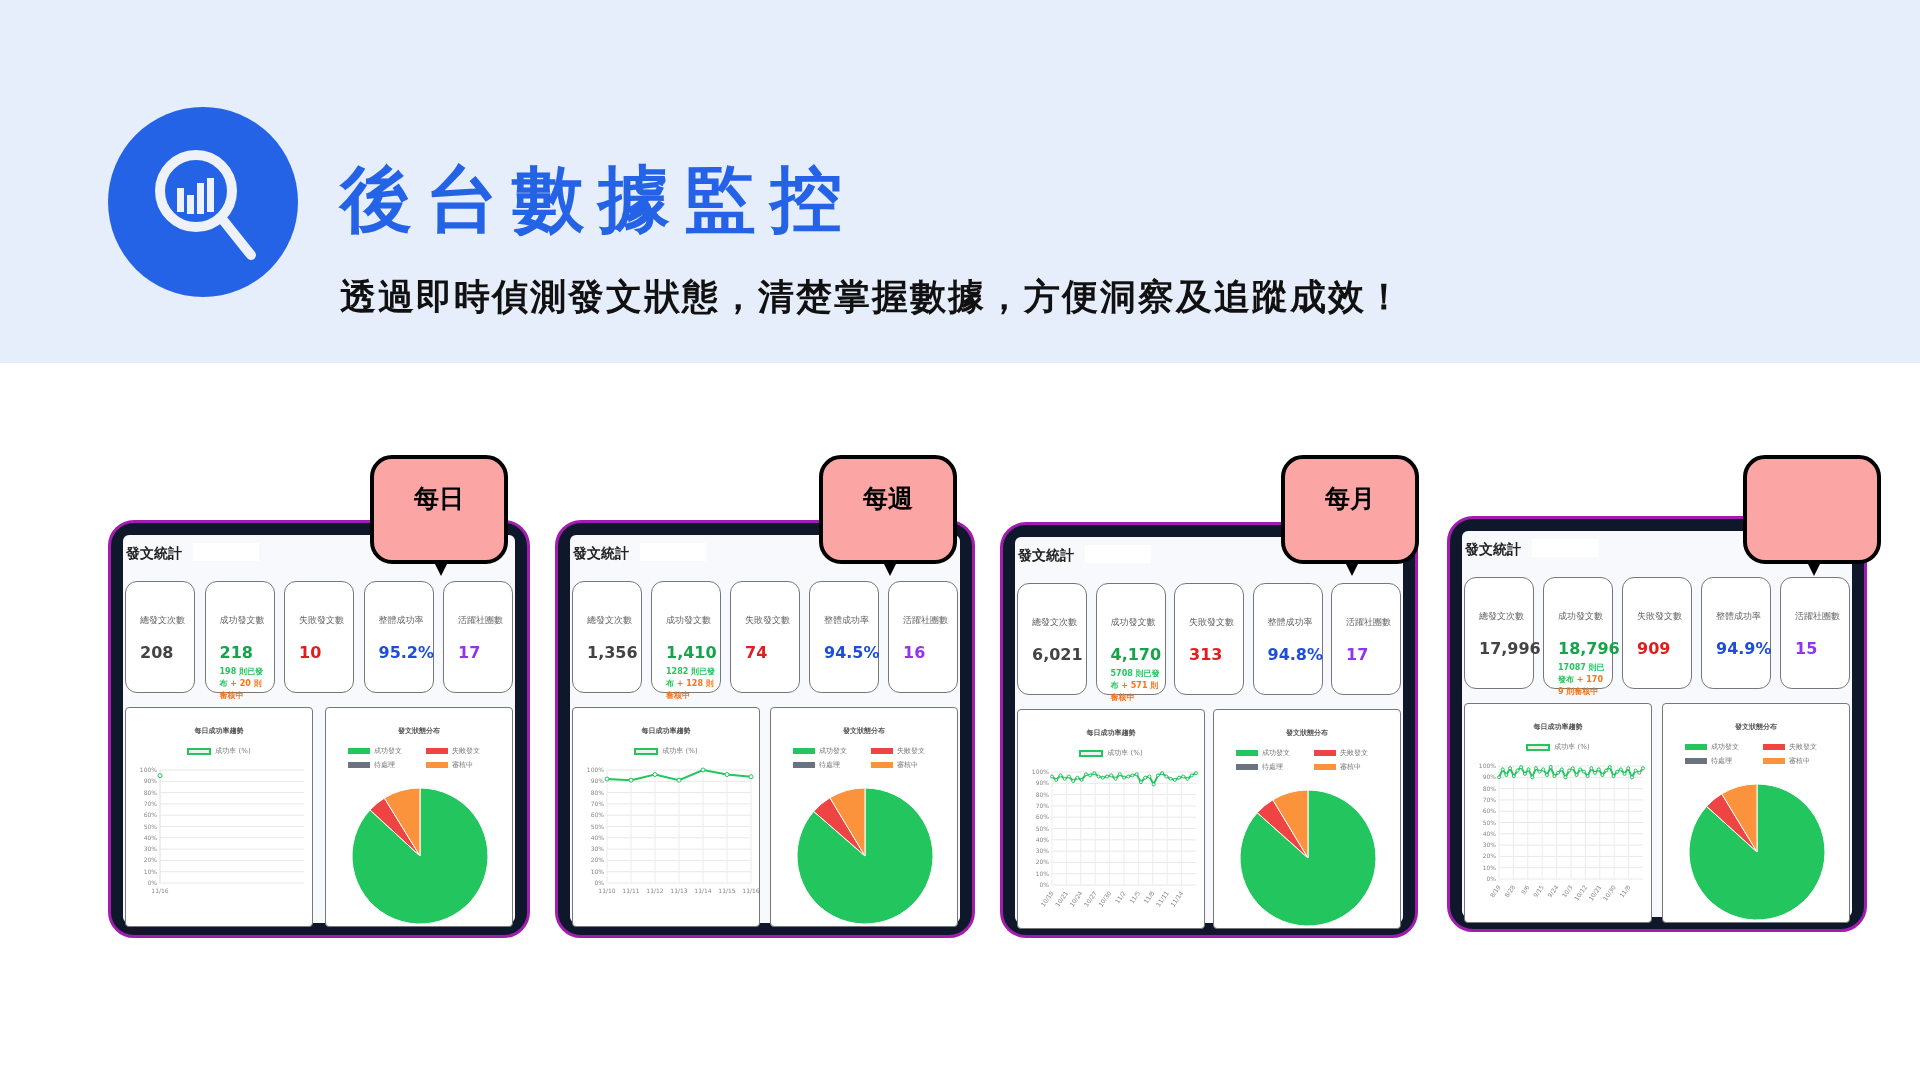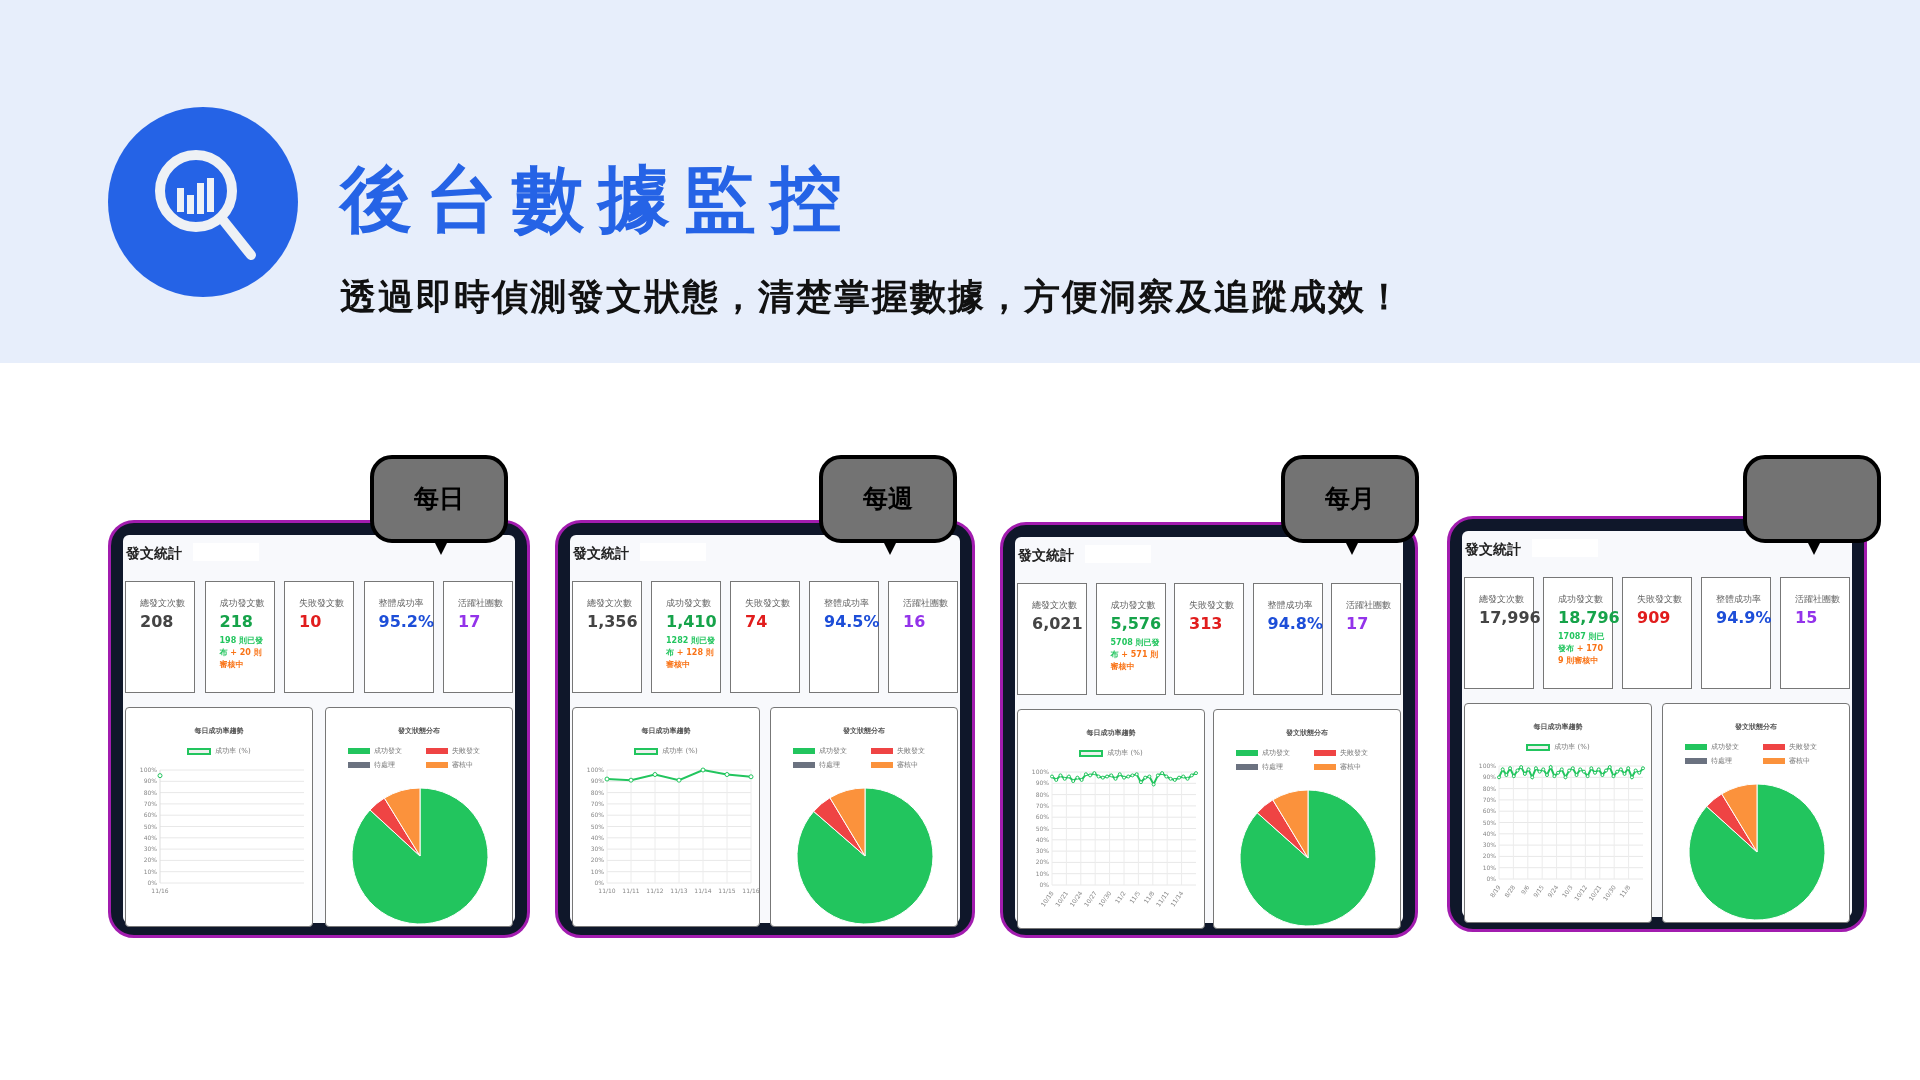--- a/index.html
+++ b/index.html
@@ -10,40 +10,40 @@
   .logo svg { position: absolute; left: 0; top: 0; }
   .title { position: absolute; left: 340px; top: 162px; font-size: 72px; font-weight: bold; color: #2563e6; letter-spacing: 14px; line-height: 86px; white-space: nowrap; font-family: Liberation Mono, monospace; }
   .subtitle { position: absolute; left: 340px; top: 274px; font-size: 36px; font-weight: bold; color: #111; letter-spacing: 2px; line-height: 46px; white-space: nowrap; }
 
   .panel { position: absolute; border: 3px solid #a21caf; border-radius: 26px; background: #0f172a; }
   .panel-inner { position: absolute; left: 12px; top: 12px; right: 12px; bottom: 12px; background: #f8f9fc; border-radius: 6px; }
   .panel-title { position: absolute; left: 3px; top: 10px; font-size: 14px; font-weight: bold; color: #222; padding-right: 6px; }
   .panel-title-box { position: absolute; left: 70px; top: 8px; width: 66px; height: 18px; background: #fff; }
 
   .stats { position: absolute; left: 2px; right: 2px; top: 46px; height: 112px; display: flex; justify-content: space-between; }
-  .stat { width: 70px; height: 112px; border: 1px solid #777; border-radius: 0; background: #fff; padding: 15px 0 0 14px; }
+  .stat { width: 70px; height: 112px; border: 1px solid #777; border-radius: 12px; background: #fff; padding: 32px 0 0 14px; }
   .stat-label { font-size: 9px; color: #666; line-height: 12px; width: 46px; word-break: break-all; }
-  .stat-value { font-size: 16px; font-weight: bold; margin-top: 3px; line-height: 20px; white-space: nowrap; }
+  .stat-value { font-size: 16px; font-weight: bold; margin-top: 17px; line-height: 20px; white-space: nowrap; }
   .stat-sub { font-size: 8px; font-weight: bold; line-height: 12px; margin-top: 3px; width: 50px; word-break: break-all; }
   .sub-green { color: #22c55e; }
   .sub-orange { color: #f97316; }
   .c-gray { color: #444; } .c-green { color: #16a34a; } .c-red { color: #e11d1d; } .c-blue { color: #1d4ed8; } .c-purple { color: #9333ea; }
 
   .chart-card { position: absolute; top: 172px; height: 220px; border: 1px solid #777; border-radius: 4px; background: #fff; }
   .chart-title { position: absolute; left: 0; right: 0; top: 18px; text-align: center; font-size: 7px; font-weight: bold; color: #555; }
   .legend { position: absolute; left: 0; right: 0; top: 38px; text-align: center; font-size: 7px; color: #777; }
   .legend-swatch { display: inline-block; width: 24px; height: 7px; vertical-align: middle; margin-right: 4px; }
   .legend-outline { border: 2px solid #22c55e; background: #eef1ee; }
   .pie-legend { position: absolute; left: 0; right: 0; top: 38px; font-size: 7px; color: #777; }
   .pie-legend-row { display: flex; justify-content: center; gap: 14px; margin-bottom: 4px; }
   .pie-legend-item { display: flex; align-items: center; width: 64px; }
   .pie-legend-item .legend-swatch { width: 22px; height: 6px; }
   .axis-label { font-size: 6px; fill: #888; font-family: "DejaVu Sans", sans-serif; }
 
-  .bubble { position: absolute; width: 138px; height: 88px; background: #737373; border: 4px solid #000; border-radius: 22px; text-align: center; }
+  .bubble { position: absolute; width: 138px; height: 109px; background: #fca5a5; border: 4px solid #000; border-radius: 22px; text-align: center; }
   .bubble-label { font-size: 25px; font-weight: bold; color: #000; line-height: 80px; }
   .bubble-tail { position: absolute; width: 0; height: 0; left: 60px; bottom: -16px; border-left: 7px solid transparent; border-right: 7px solid transparent; border-top: 14px solid #000; }
 </style>
 </head>
 <body>
 
 <div class="header">
   <div class="logo">
     <svg width="190" height="190" viewBox="0 0 190 190">
       <circle cx="88" cy="84" r="36" fill="none" stroke="#eef1f5" stroke-width="10"></circle>
@@ -270,21 +270,21 @@
       <div class="panel-inner">
         <div class="panel-title-box"></div>
         <div class="panel-title">發文統計</div>
         <div class="stats">
           <div class="stat">
             <div class="stat-label">總發文次數</div>
             <div class="stat-value c-gray">6,021</div>
           </div>
           <div class="stat">
             <div class="stat-label">成功發文數</div>
-            <div class="stat-value c-green">5,576</div>
+            <div class="stat-value c-green">4,170</div>
             <div class="stat-sub"><span class="sub-green">5708 則已發布</span> <span class="sub-orange">+ 571 則審核中</span></div>
           </div>
           <div class="stat">
             <div class="stat-label">失敗發文數</div>
             <div class="stat-value c-red">313</div>
           </div>
           <div class="stat">
             <div class="stat-label">整體成功率</div>
             <div class="stat-value c-blue">94.8%</div>
           </div>

